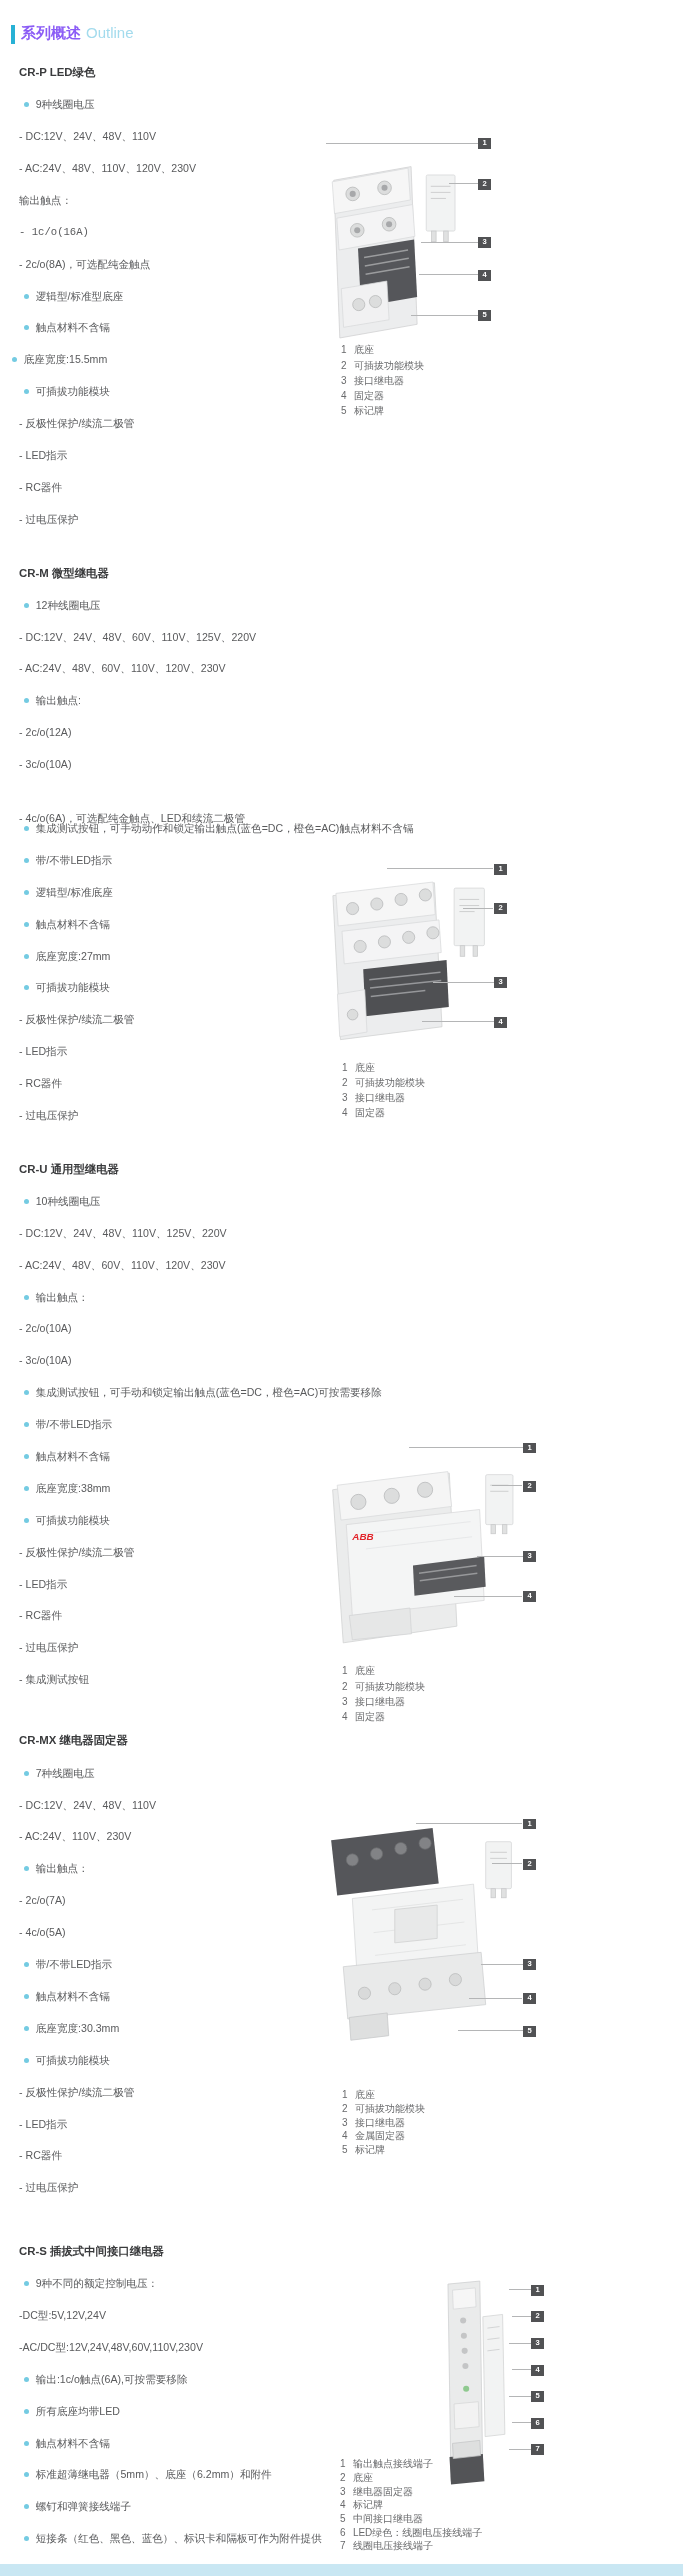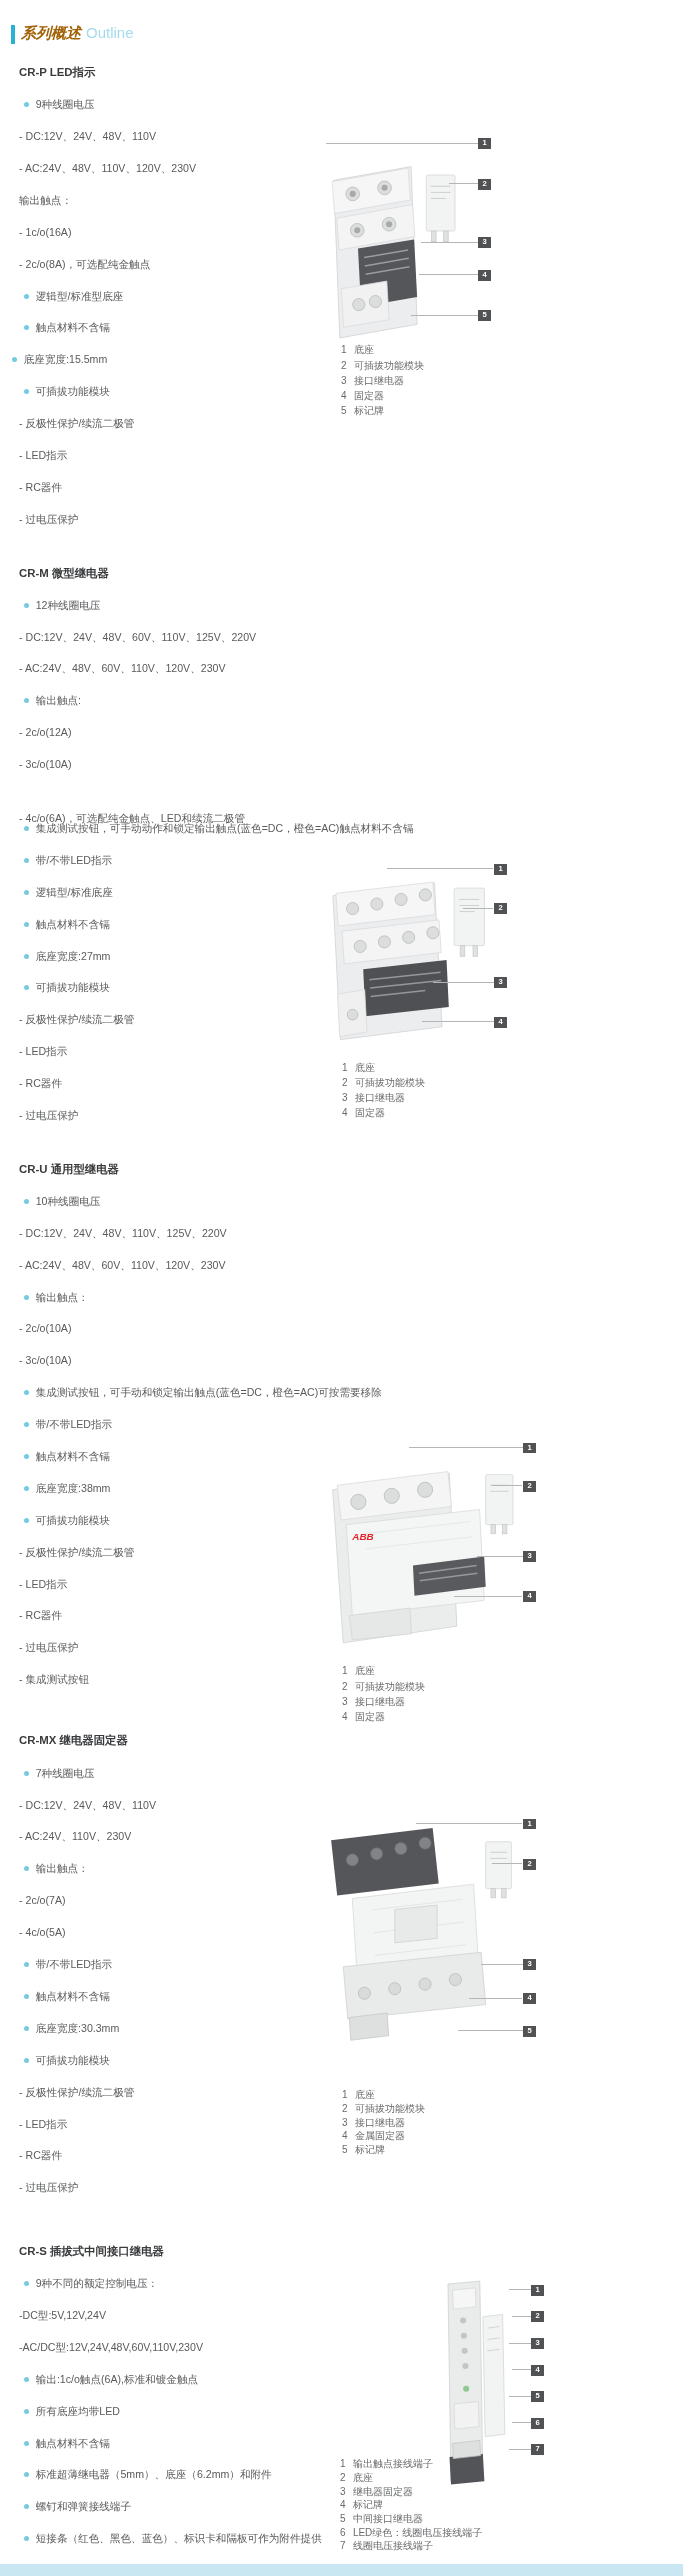--- a/index.html
+++ b/index.html
@@ -1,19 +1,19 @@
 <!DOCTYPE html>
 <html style="font-size:12px"><head>
 <meta charset="utf-8">
 <style>
   html,body{margin:0;padding:0;background:#ffffff;}
   .page{position:relative;width:683px;height:2576px;background:#fff;overflow:hidden;
         font-family:"Liberation Sans","DejaVu Sans",sans-serif;}
   .hdr-bar{position:absolute;left:10.6px;top:25px;width:4.6px;height:19px;background:#27b1d5;}
-  .hdr-zh{position:absolute;left:21px;top:23.5px;font-size:15px;font-weight:bold;color:#a16207;font-style:italic;}
+  .hdr-zh{position:absolute;left:21px;top:23.5px;font-size:15px;font-weight:bold;color:#8b5cf6;}
   .hdr-en{position:absolute;left:86px;top:23.5px;font-size:15px;color:#a3dbed;}
   .sec-title{position:absolute;font-size:11.4px;font-weight:bold;color:#3a3b3d;white-space:nowrap;}
   .feat{position:absolute;font-size:10.6px;color:#595a5c;white-space:nowrap;line-height:15px;}
   .dot{display:inline-block;width:5.3px;height:5.3px;border-radius:50%;background:#74cbe2;
        margin:0 6.8px 1.5px 4.6px;vertical-align:middle;}
   .fig{position:absolute;}
   .fig svg{position:absolute;left:0;top:0;}
   .callout{position:absolute;width:13px;height:10.6px;background:#515254;color:#fff;
            font-size:7.6px;font-weight:bold;text-align:center;line-height:10.6px;}
   .cline{position:absolute;height:0.8px;background:#b4b5b6;}
@@ -23,26 +23,26 @@
 </style>
 </head>
 <body>
 
 <div class="page">
   <div class="hdr-bar" style="background: rgb(39, 177, 213);"></div>
   <div class="hdr-zh">系列概述</div>
   <div class="hdr-en">Outline</div>
   <div id="sections">
       <div>
-        <div class="sec-title" style="left: 19px; top: 65px;">CR-P LED指示</div>
+        <div class="sec-title" style="left: 19px; top: 65px;">CR-P LED绿色</div>
         <div class="feat" style="left: 19px; top: 97px;"><span class="dot"></span><span>9种线圈电压</span></div>
         <div class="feat" style="left: 19px; top: 129px;">- <span>DC:12V、24V、48V、110V</span></div>
         <div class="feat" style="left: 19px; top: 161px;">- <span>AC:24V、48V、110V、120V、230V</span></div>
         <div class="feat" style="left: 19px; top: 193px;"><span>输出触点：</span></div>
-        <div class="feat" style="left: 19px; top: 225px;">- <span>1c/o(16A)</span></div>
+        <div class="feat" style="left: 19px; top: 225px; font-family: Liberation Mono, monospace;">- <span>1c/o(16A)</span></div>
         <div class="feat" style="left: 19px; top: 257px;">- <span>2c/o(8A)，可选配纯金触点</span></div>
         <div class="feat" style="left: 19px; top: 289px;"><span class="dot"></span><span>逻辑型/标准型底座</span></div>
         <div class="feat" style="left: 19px; top: 320px;"><span class="dot"></span><span>触点材料不含镉</span></div>
         <div class="feat" style="left: 7px; top: 352px;"><span class="dot"></span><span>底座宽度:15.5mm</span></div>
         <div class="feat" style="left: 19px; top: 384px;"><span class="dot"></span><span>可插拔功能模块</span></div>
         <div class="feat" style="left: 19px; top: 416px;">- <span>反极性保护/续流二极管</span></div>
         <div class="feat" style="left: 19px; top: 448px;">- <span>LED指示</span></div>
         <div class="feat" style="left: 19px; top: 480px;">- <span>RC器件</span></div>
         <div class="feat" style="left: 19px; top: 512px;">- <span>过电压保护</span></div>
         <div class="fig" style="left: 311px; top: 133px; width: 194px; height: 283px;">
@@ -242,21 +242,21 @@
           <div class="legend-row" style="left: 23px; top: 305px;"><span class="ln">3</span><span>接口继电器</span></div>
           <div class="legend-row" style="left: 23px; top: 318px;"><span class="ln">4</span><span>金属固定器</span></div>
           <div class="legend-row" style="left: 23px; top: 332px;"><span class="ln">5</span><span>标记牌</span></div>
         </div>
       </div>
       <div>
         <div class="sec-title" style="left: 19px; top: 2244px;">CR-S 插拔式中间接口继电器</div>
         <div class="feat" style="left: 19px; top: 2276px;"><span class="dot"></span><span>9种不同的额定控制电压：</span></div>
         <div class="feat" style="left: 19px; top: 2308px;"><span>-DC型:5V,12V,24V</span></div>
         <div class="feat" style="left: 19px; top: 2340px;"><span>-AC/DC型:12V,24V,48V,60V,110V,230V</span></div>
-        <div class="feat" style="left: 19px; top: 2372px;"><span class="dot"></span><span>输出:1c/o触点(6A),标准和镀金触点</span></div>
+        <div class="feat" style="left: 19px; top: 2372px;"><span class="dot"></span><span>输出:1c/o触点(6A),可按需要移除</span></div>
         <div class="feat" style="left: 19px; top: 2404px;"><span class="dot"></span><span>所有底座均带LED</span></div>
         <div class="feat" style="left: 19px; top: 2436px;"><span class="dot"></span><span>触点材料不含镉</span></div>
         <div class="feat" style="left: 19px; top: 2467px;"><span class="dot"></span><span>标准超薄继电器（5mm）、底座（6.2mm）和附件</span></div>
         <div class="feat" style="left: 19px; top: 2499px;"><span class="dot"></span><span>螺钉和弹簧接线端子</span></div>
         <div class="feat" style="left: 19px; top: 2531px;"><span class="dot"></span><span>短接条（红色、黑色、蓝色）、标识卡和隔板可作为附件提供</span></div>
         <div class="fig" style="left: 334px; top: 2275px; width: 216px; height: 277px;">
           <svg width="190" height="220" viewBox="0 0 250 290">
 <path d="M150 12 L192 8 L196 268 L154 272 Z" fill="#eaebeb" stroke="#cdcecf"></path>
 <path d="M156 20 L186 17 L187 42 L157 45 Z" fill="#f6f6f6" stroke="#d8d9da"></path>
 <circle cx="170" cy="60" r="4" fill="#c4c5c6"></circle>

